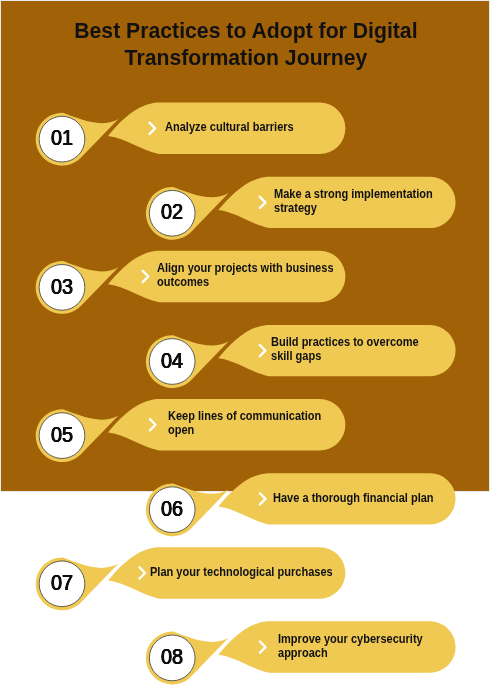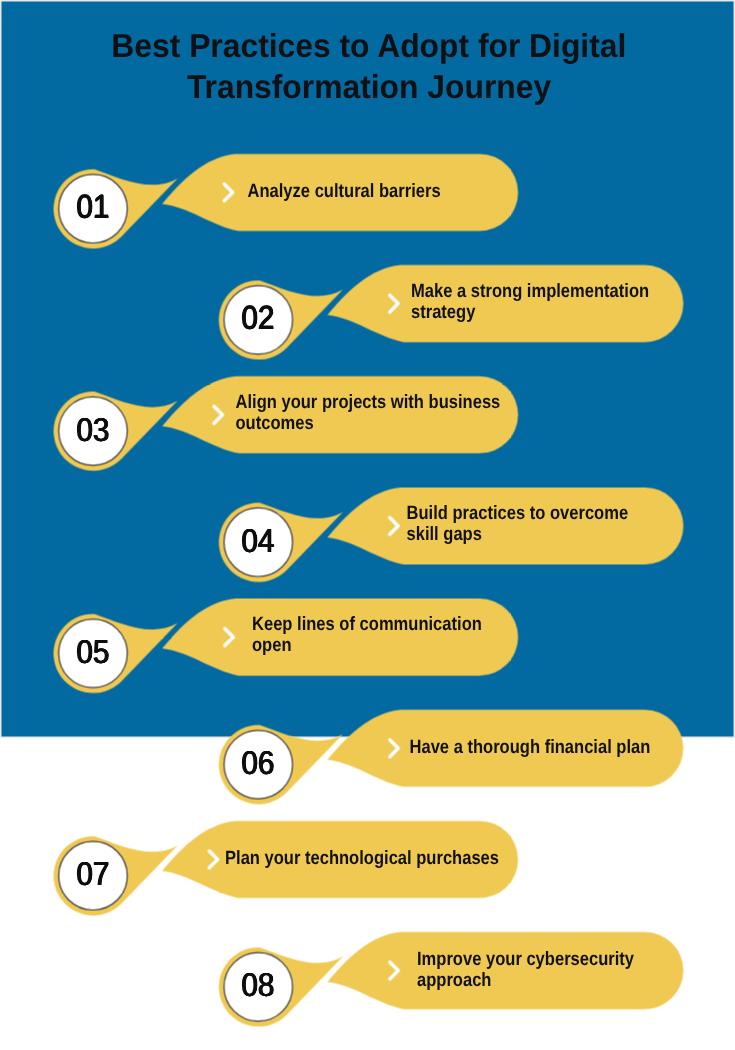--- a/index.html
+++ b/index.html
@@ -6,21 +6,21 @@
   html,body{margin:0;padding:0;}
   body{
     width:490px;height:700px;overflow:hidden;
     background:#ffffff;
     font-family:"Liberation Sans", sans-serif;
     -webkit-font-smoothing:antialiased;
   }
   #page{
     position:relative;width:490px;height:492px;
     transform:translateZ(0);
-    background:#0369a1;
+    background:#a16207;
     box-sizing:border-box;
     border:1px solid #e9e9ec;
   }
   #title{
     position:absolute;left:0;top:17px;width:490px;
     text-align:center;
     font-size:22px;line-height:26.6px;font-weight:bold;
     color:#111114;
     letter-spacing:-0.01px;
   }

